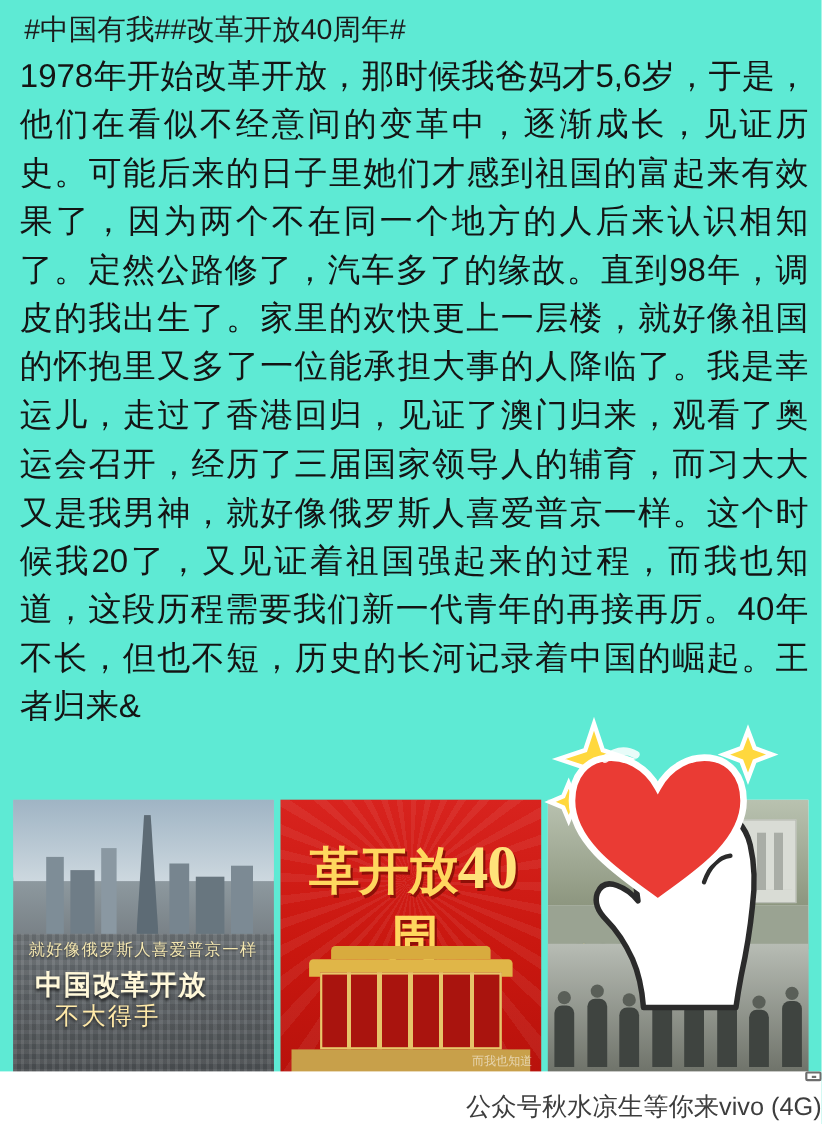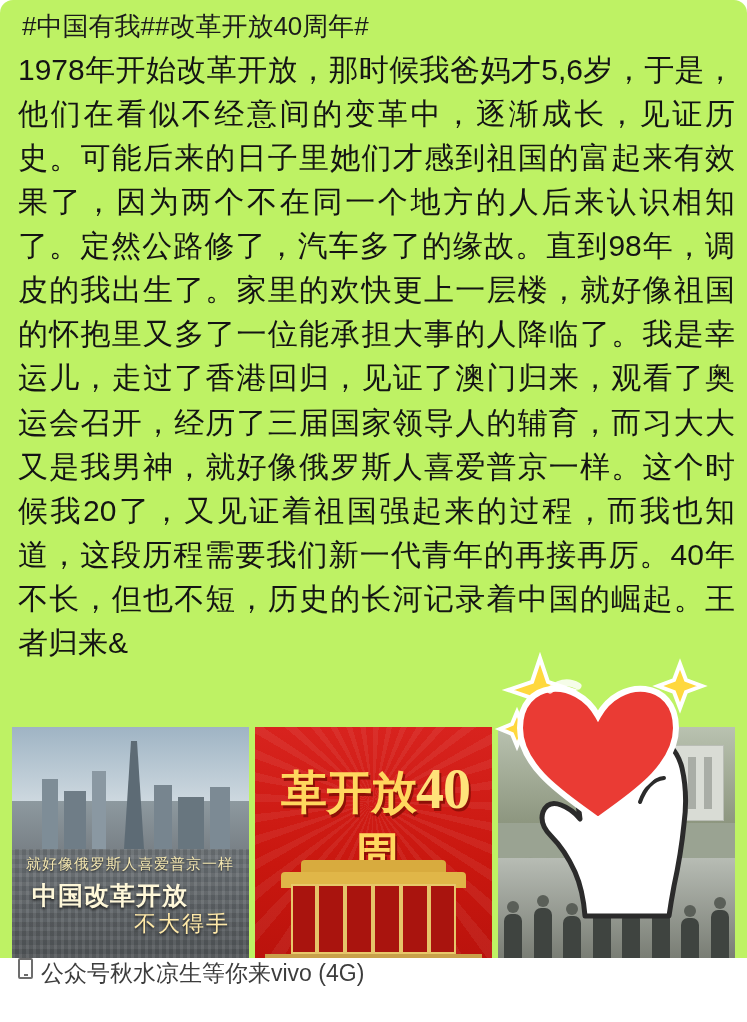--- a/index.html
+++ b/index.html
@@ -11,24 +11,23 @@
   body {
     width: 747px;
     height: 1022px;
     font-family: "Liberation Sans", sans-serif;
     overflow: hidden;
     position: relative;
   }
   .post {
     width: 747px;
     height: 1022px;
-    background: #bef264;
+    background: #5eead4;
     position: relative;
     padding: 0;
-    border-radius: 13px;
   }
   .hashtags {
     font-size: 26px;
     color: #1b1b1b;
     padding: 10px 18px 2px 22px;
     line-height: 1.3;
     letter-spacing: 0px;
     font-weight: 400;
   }
   .body-text {
@@ -76,21 +75,21 @@
       repeating-linear-gradient(90deg, rgba(255,255,255,.06) 0 3px, rgba(0,0,0,.05) 3px 7px),
       repeating-linear-gradient(0deg, rgba(255,255,255,.05) 0 4px, rgba(0,0,0,.04) 4px 9px);}
   .t1 .cap1 { position:absolute; left:14px; top:128px; width:210px;
      color:#f3e6b0; font-size:15px; line-height:1.25; text-shadow:0 1px 2px rgba(0,0,0,.6);
      font-family:"Liberation Serif", serif; letter-spacing:1px;}
   .t1 .cap2 { position:absolute; left:20px; top:152px; width:200px;
      color:#fff8d9; font-size:25px; font-weight:bold; text-shadow:0 2px 3px rgba(0,0,0,.7);
      font-family:Liberation Mono, monospace; letter-spacing:1px;}
   .t1 .cap3 { position:absolute; left:38px; top:182px; width:180px;
      color:#ffe9a8; font-size:22px; text-shadow:0 2px 3px rgba(0,0,0,.7);
-     font-family:"Liberation Serif", serif; letter-spacing:2px;text-align:right;}
+     font-family:"Liberation Serif", serif; letter-spacing:2px;}
   
   .t2 {
     background: linear-gradient(to bottom,#d8231e 0%, #c9170f 55%, #b8120c 100%);
   }
   .t2 .rays { position:absolute; inset:0;
     background: repeating-conic-gradient(from 0deg at 50% 30%,
       rgba(255,255,255,.06) 0deg 4deg, rgba(255,255,255,0) 4deg 10deg);}
   .t2 .bigtext { position:absolute; left:4px; top:30px; width:233px;
     text-align:center; color:#ffd75e; font-size:46px; font-weight:bold;
     font-family:"Liberation Serif", serif; letter-spacing:-1px;
@@ -142,26 +141,27 @@
     width: 222px;
     height: 300px;
     pointer-events: none;
   }
   
   .footer {
     position: absolute;
     left: 0;
     bottom: 0;
     width: 747px;
-    height: 64px;
+    height: 48px;
     display: flex;
-    align-items: flex-start;
+    align-items: flex-end;
     padding-left: 18px;
     gap: 8px;
     background: #ffffff;
+    flex-direction: column;
   }
   .footer .phone-icon {
     width: 15px; height: 21px;
     border: 2px solid #6d6d6d;
     border-radius: 2px;
     position: relative;
   }
   .footer .phone-icon::after {
     content:''; position:absolute; bottom:1px; left:3.5px; width:4px; height:2px; background:#6d6d6d;
   }

